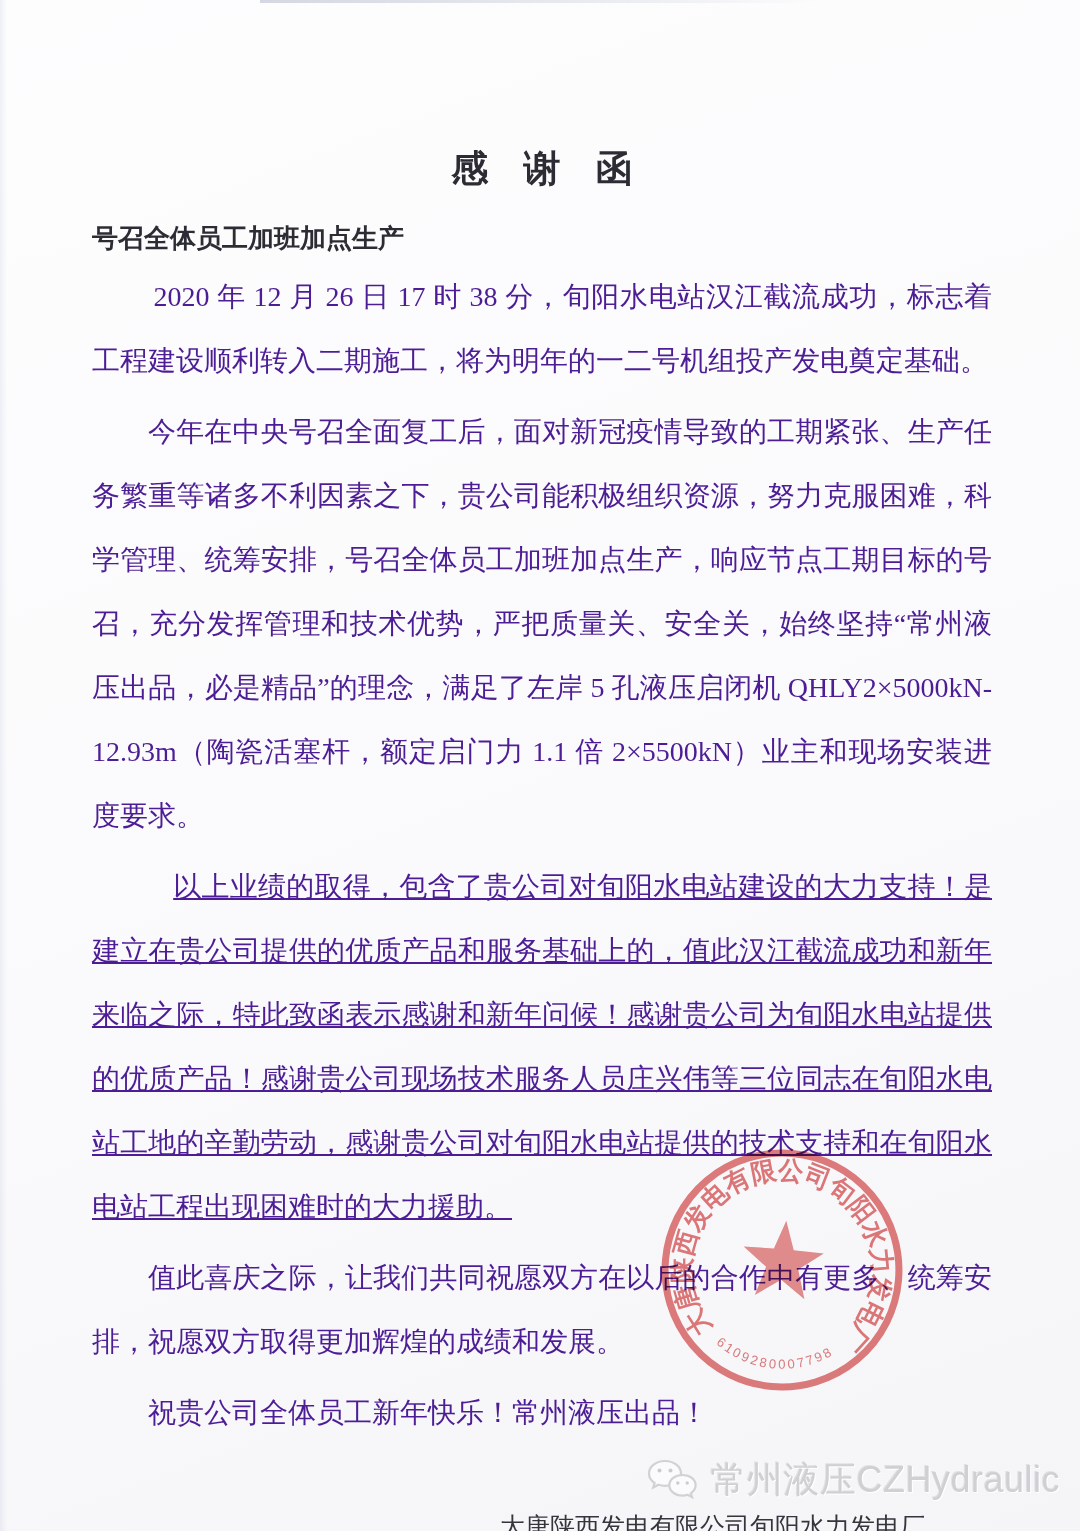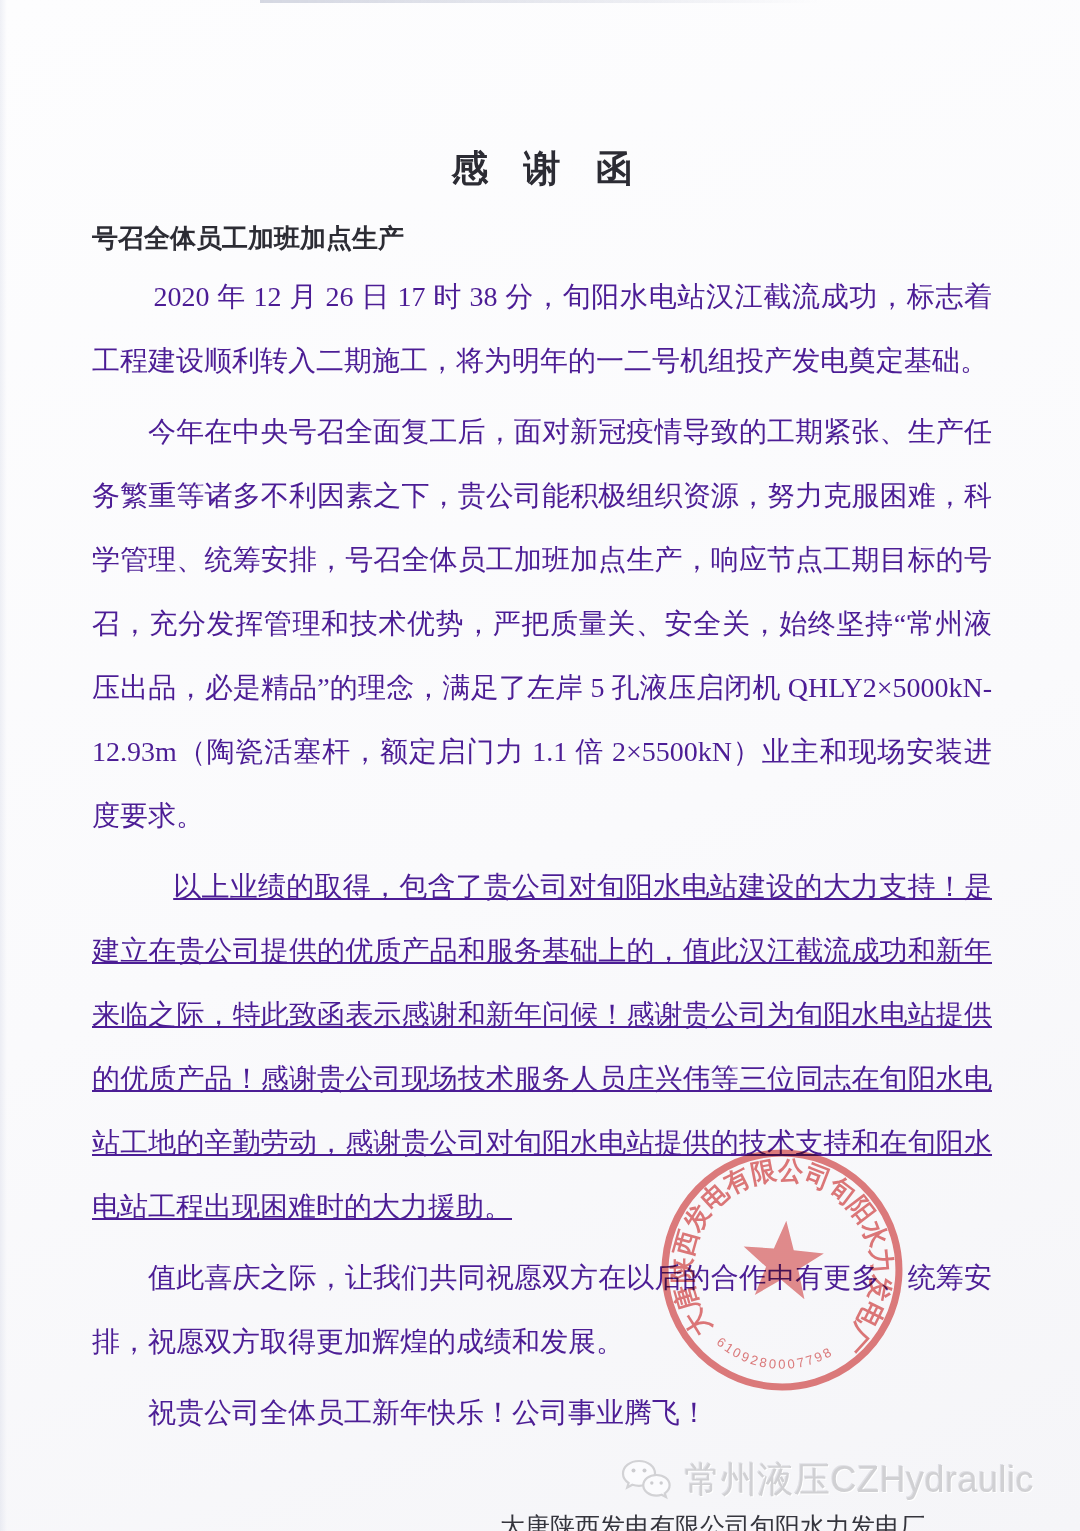--- a/index.html
+++ b/index.html
@@ -75,21 +75,21 @@
     position:absolute;
     left:656px;top:1144px;
     width:252px;height:252px;
     mix-blend-mode:multiply;
     opacity:.88;
     transform:rotate(5deg);
     pointer-events:none;
   }
   .watermark{
     position:absolute;
-    top:1456px;right:46px;
+    top:1456px;right:20px;
     display:flex;align-items:center;gap:10px;
     font-family:"Liberation Sans","DejaVu Sans",sans-serif;
   }
   .watermark-text{
     font-size:36px;
     color:#d0d0d3;
     letter-spacing:.5px;
     text-shadow:1px 1px 0 #ffffff,-1px -1px 0 rgba(160,160,170,.25);
   }
   .wechat-icon{display:block;}
@@ -103,21 +103,21 @@
 <div class="letter">
   <h1 class="title">感 谢 函</h1>
 
   <div class="salutation">号召全体员工加班加点生产</div>
 
   <div class="body-text">
     <p class="indent-1">2020 年 12 月 26 日 17 时 38 分，旬阳水电站汉江截流成功，标志着工程建设顺利转入二期施工，将为明年的一二号机组投产发电奠定基础。</p>
     <p class="indent-2">今年在中央号召全面复工后，面对新冠疫情导致的工期紧张、生产任务繁重等诸多不利因素之下，贵公司能积极组织资源，努力克服困难，科学管理、统筹安排，号召全体员工加班加点生产，响应节点工期目标的号召，充分发挥管理和技术优势，严把质量关、安全关，始终坚持“常州液压出品，必是精品”的理念，满足了左岸 5 孔液压启闭机 QHLY2×5000kN-12.93m（陶瓷活塞杆，额定启门力 1.1 倍 2×5500kN）业主和现场安装进度要求。</p>
     <p class="indent-3">以上业绩的取得，包含了贵公司对旬阳水电站建设的大力支持！是建立在贵公司提供的优质产品和服务基础上的，值此汉江截流成功和新年来临之际，特此致函表示感谢和新年问候！感谢贵公司为旬阳水电站提供的优质产品！感谢贵公司现场技术服务人员庄兴伟等三位同志在旬阳水电站工地的辛勤劳动，感谢贵公司对旬阳水电站提供的技术支持和在旬阳水电站工程出现困难时的大力援助。</p>
     <p class="indent-4">值此喜庆之际，让我们共同祝愿双方在以后的合作中有更多、统筹安排，祝愿双方取得更加辉煌的成绩和发展。</p>
-    <p class="indent-5">祝贵公司全体员工新年快乐！公司事业腾飞！</p>
+    <p class="indent-5">祝贵公司全体员工新年快乐！常州液压出品！</p>
   </div>
 
   <div class="signature-block">
     <div class="signature-line">大唐陕西发电有限公司旬阳水力发电厂</div>
     <div class="date-line">2020 年 12 月 29 日</div>
   </div>
 </div>
 
 <svg class="stamp" viewBox="0 0 250 250" xmlns="http://www.w3.org/2000/svg">
   <defs>

